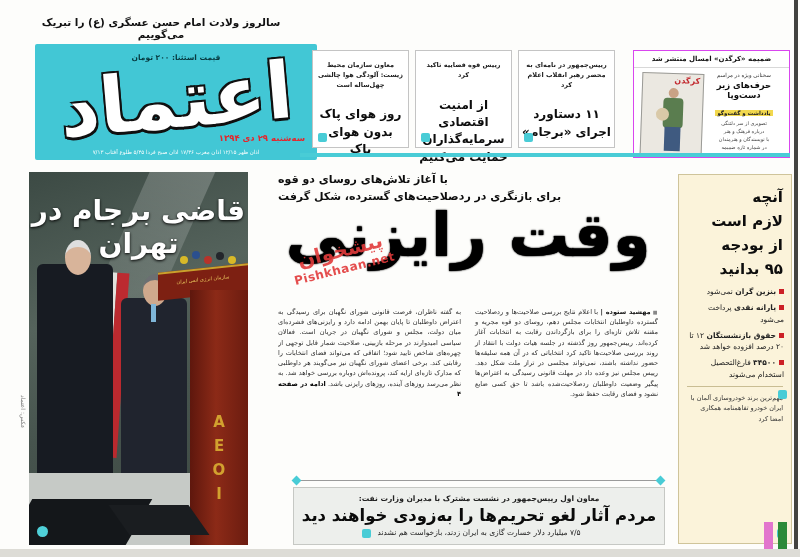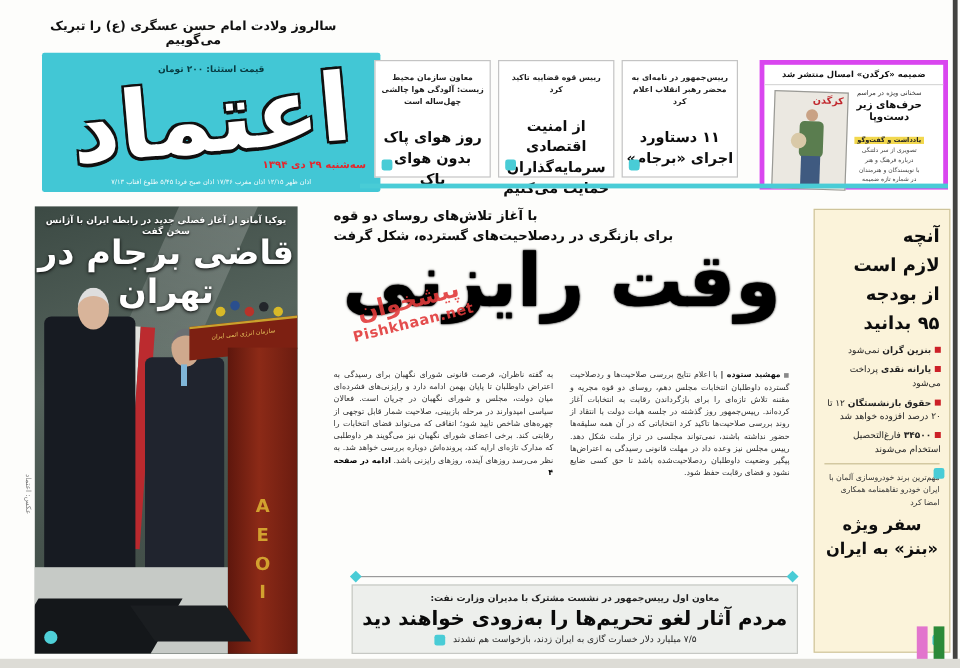--- a/index.html
+++ b/index.html
@@ -14,21 +14,21 @@
   .logo{top:14px;left:0;right:0;text-align:center;font-size:78px;font-weight:bold;color:#fff;
         transform:rotate(-5deg);line-height:1.1;
         text-shadow:-2px -2px 0 #101010,2px -2px 0 #101010,-2px 2px 0 #101010,2px 2px 0 #101010,0 3px 0 #101010;}
   .mh-date{bottom:17px;right:12px;font-size:8.5px;font-weight:bold;color:#e4262c;}
   .mh-info{bottom:5px;left:8px;right:8px;font-size:5.5px;color:#f6fdfd;text-align:center;white-space:nowrap;overflow:hidden;}
   
   .news-box{top:50px;height:98px;width:97px;background:#fff;border:1px solid #c4c4c4;box-sizing:border-box;}
   .nb-kicker{margin:10px 4px 16px;font-size:6.5px;font-weight:bold;color:#222;text-align:center;line-height:1.5;}
   .nb-head{margin:6px 3px 0;font-size:12px;font-weight:bold;color:#0d0d0d;text-align:center;line-height:1.45;}
   .marker{width:9px;height:9px;background:#49ccd6;border-radius:2px;}
-  .kargadan{left:633px;top:50px;width:157px;height:108px;background:#fff;border:4px solid #d946ef;box-sizing:border-box;}
+  .kargadan{left:633px;top:50px;width:157px;height:108px;background:#fff;border:1px solid #d946ef;box-sizing:border-box;}
   .kg-header{border-bottom:1px solid #d8d8d8;font-size:7px;font-weight:bold;text-align:center;padding:4px 2px;color:#111;}
   .kg-kicker{font-size:5.5px;color:#333;text-align:center;margin-top:3px;}
   .kg-head{font-size:8.5px;font-weight:bold;color:#0d0d0d;text-align:center;margin-top:2px;}
   .kg-highlight{display:inline-block;background:#f2d84e;font-size:5.5px;font-weight:bold;color:#222;padding:0 2px;margin-top:3px;}
   .kg-line{font-size:5px;color:#444;text-align:center;line-height:1.6;}
   .kg-cover{left:7px;top:22px;width:60px;height:80px;background:#ebe8e1;border:1px solid #9a9a96;transform:rotate(2deg);overflow:hidden;}
   .kg-title{top:2px;right:3px;font-size:8px;font-weight:bold;color:#c1272d;}
   
   .rule{left:300px;top:153px;width:490px;height:4px;background:#49ccd6;}
   
@@ -131,21 +131,20 @@
       <div class="abs" style="left:21px;top:24px;width:20px;height:30px;background:#5a7d4f;border-radius:4px;"></div>
       <div class="abs head-c" style="left:14px;top:34px;width:13px;height:13px;background:#d9c9a8;"></div>
       <div class="abs" style="left:23px;top:53px;width:16px;height:24px;background:#3f5a80;"></div>
     </div>
   </div>
 
   <div class="abs rule"></div>
 
   <div class="abs photo">
     <div class="abs streak"></div>
-    <div class="abs ph-kicker">یوکیا آمانو از آغاز فصلی جدید در رابطه ایران با آژانس سخن گفت</div>
     <div class="abs ph-head">قاضی برجام در تهران</div>
     <div class="abs flag">
       <div style="background:#2d9a47;"></div>
         <div style="background:#e8e8e4;"></div>
         <div style="background:#c1272d;"></div>
     </div>
     <div class="abs man" style="left:8px;top:92px;width:76px;height:240px;background:#171b22;"></div>
     <div class="abs head-c" style="left:36px;top:68px;width:26px;height:28px;background:#d8b49a;border-top:7px solid #dedede;"></div>
     <div class="abs man" style="left:92px;top:126px;width:66px;height:210px;background:#20242e;"></div>
     <div class="abs head-c" style="left:114px;top:102px;width:24px;height:26px;background:#cfa98d;border-top:6px solid #6b6f72;"></div>
@@ -221,21 +220,20 @@
     </div>
     <div class="sb-item">
       <span class="lead">۳۴۵۰۰</span>
       <span>فارغ‌التحصیل استخدام می‌شوند</span>
     </div>
     <div style="position:relative;">
       <div class="marker" style="position:absolute;right:4px;top:4px;"></div>
       <div class="sb-hr"></div>
     </div>
     <div class="sb-kicker">مهم‌ترین برند خودروسازی آلمان با ایران خودرو تفاهمنامه همکاری امضا کرد</div>
-    <div class="sb-head">سفر ویژه «بنز» به ایران</div>
     <div class="abs marker" style="right:5px;bottom:5px;"></div>
   </div>
 
   <div class="abs bar-magenta"></div>
   <div class="abs bar-green"></div>
   <div class="abs edge-line"></div>
   <div class="abs bottom-strip"></div>
 
 </div>
 

